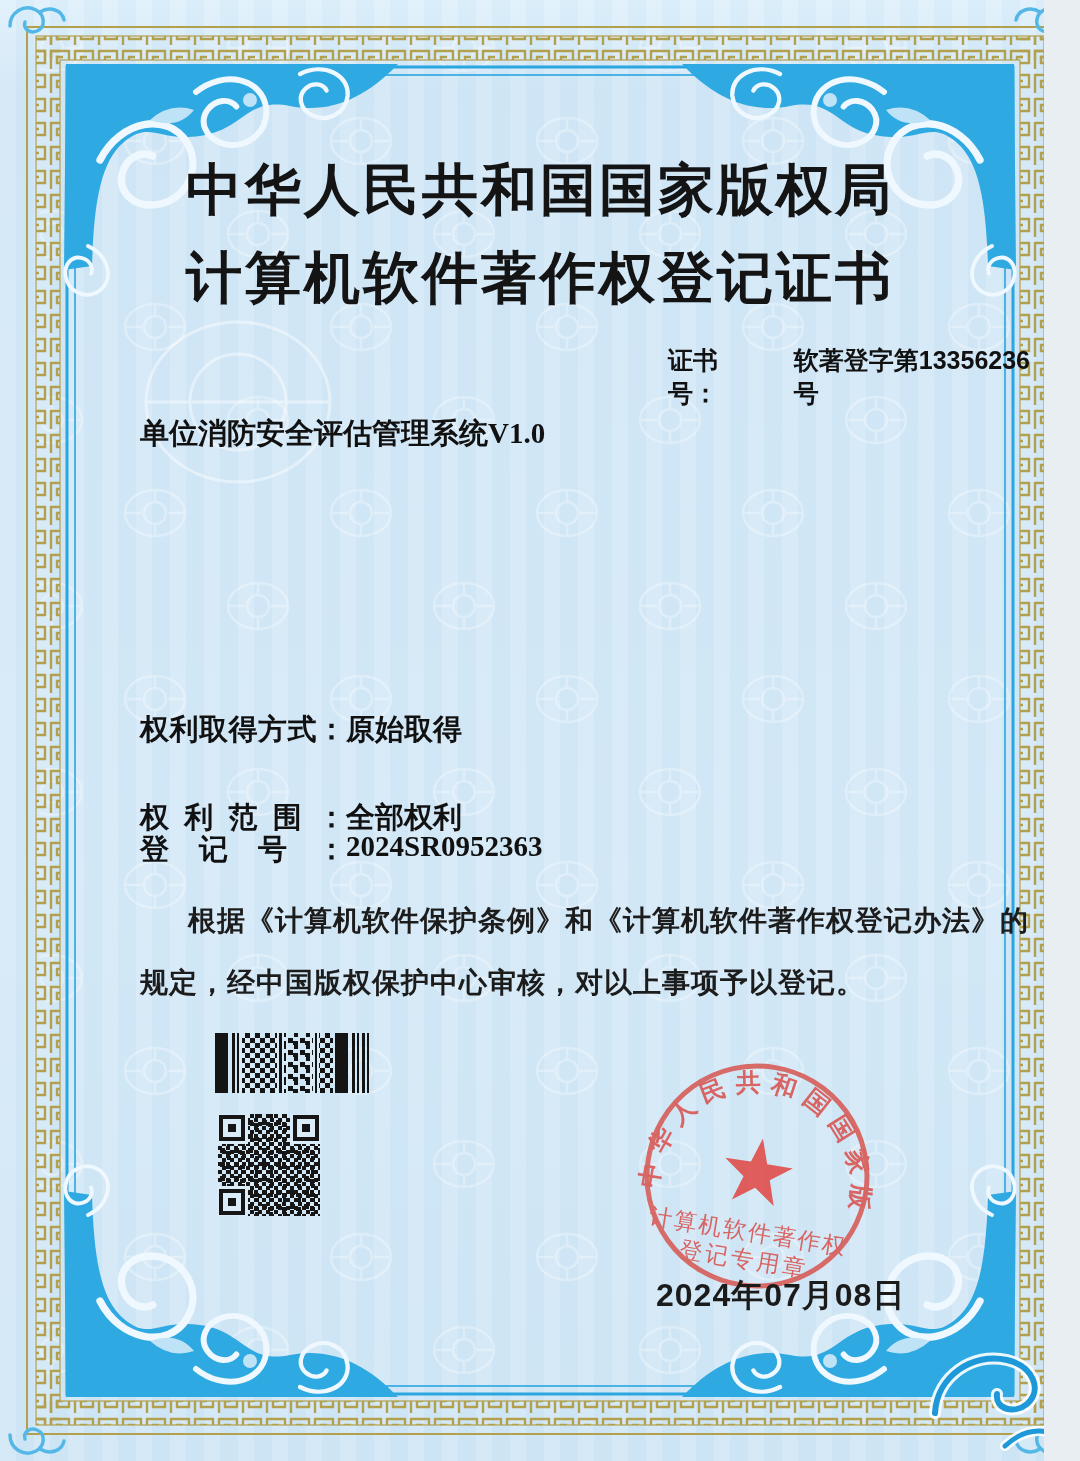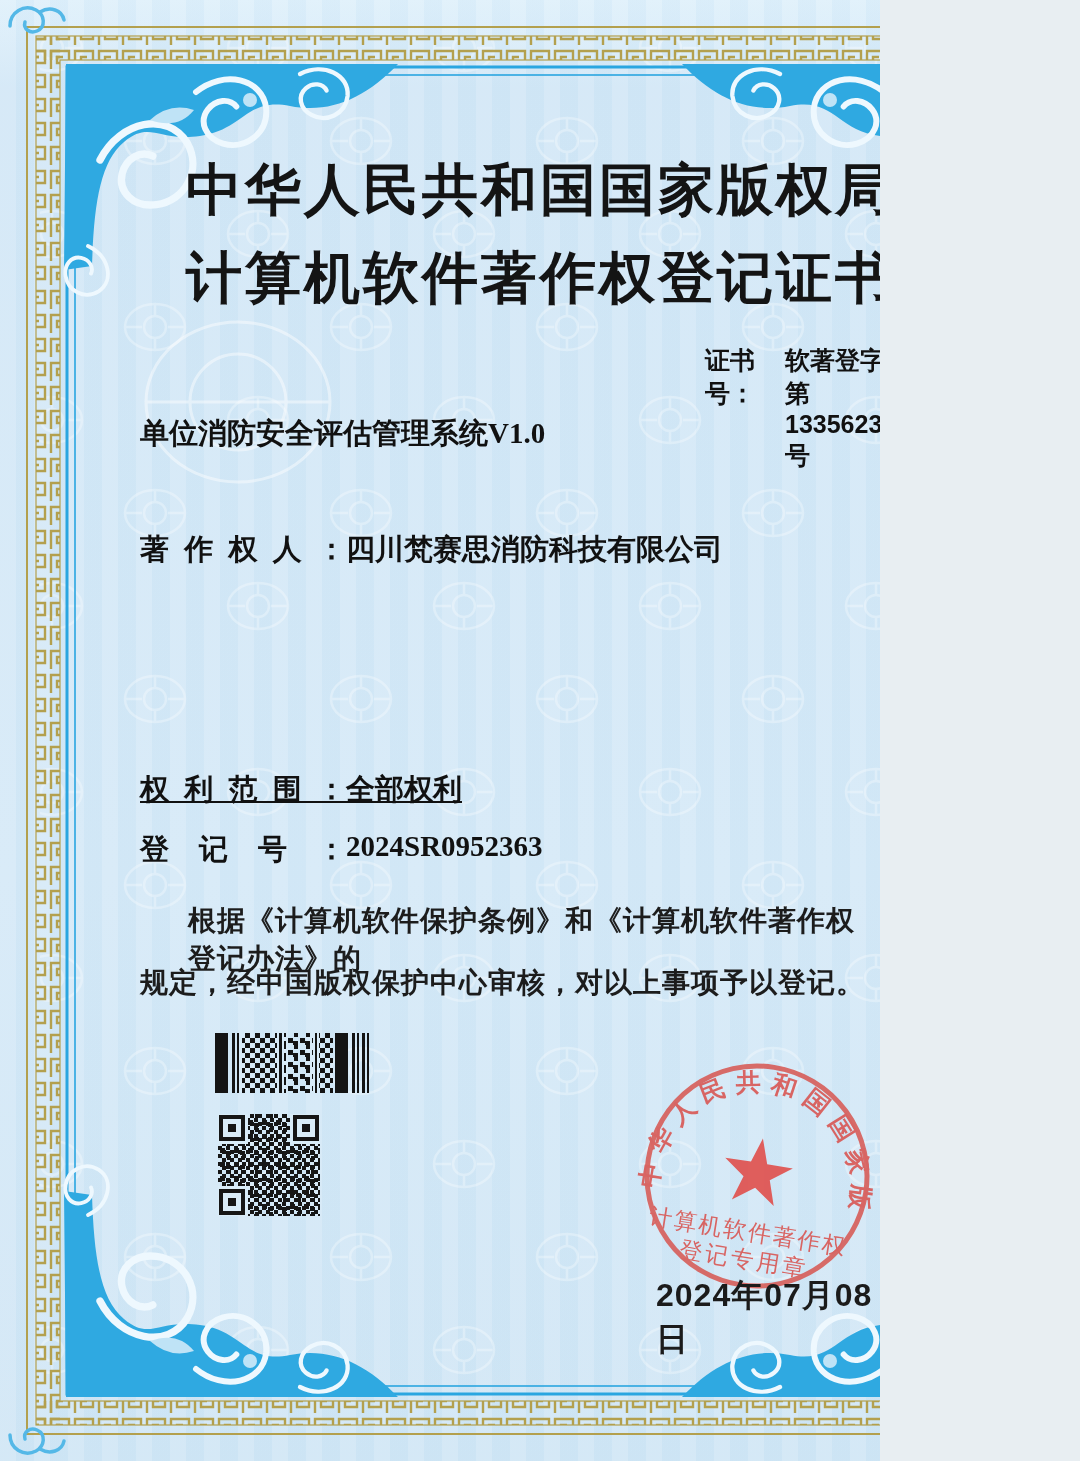--- a/index.html
+++ b/index.html
@@ -1,32 +1,32 @@
 <!DOCTYPE html>
 <html><head>
 <meta charset="utf-8">
 <style>
   html,body{margin:0;padding:0;background:#e8eef2;}
   .page{
-    position:relative;width:880px;height:1461px;overflow:hidden;
+    position:relative;width:1044px;height:1461px;overflow:hidden;
     font-family:"Liberation Sans",sans-serif;color:#1a1a1a;
     background:
       repeating-linear-gradient(90deg, rgba(255,255,255,.10) 0 16px, rgba(176,214,238,.10) 16px 34px),
       linear-gradient(180deg,#dff0fb 0%,#d2e7f6 6%,#d5e9f7 60%,#d0e6f5 100%);
   }
   .deco{position:absolute;left:0;top:0;pointer-events:none;}
   .title{position:absolute;width:1080px;text-align:center;font-weight:bold;
          font-size:56px;letter-spacing:3px;color:#141414;line-height:1.15;}
   .t1{top:158px;} .t2{top:246px;}
   .certno{position:absolute;top:344px;left:668px;font-size:25px;font-weight:bold;
-          display:flex;gap:30px;color:#111;margin-left:37px;}
+          display:flex;gap:30px;color:#111;}
   .frow{position:absolute;left:140px;display:flex;font-size:29px;font-weight:bold;color:#111;}
   .f-label{width:206px;text-align:justify;text-align-last:justify;flex:none;}
   .val-block{display:flex;flex-direction:row;line-height:1.35;}
-  .r1{top:414px;} .r2{top:530px;} .r3{top:710px;} .r4{top:770px;text-decoration:underline;} .r5{top:830px;}
+  .r1{top:414px;} .r2{top:530px;} .r3{top:710px;} .r4{top:798px;} .r5{top:830px;}
   .serifnum{font-family:"Liberation Serif",serif;}
   .stmt{position:absolute;font-size:28px;color:#1c1c1c;letter-spacing:1px;font-weight:bold;}
   .st1{left:188px;top:902px;} .st2{left:140px;top:964px;text-align:center;}
   .date{position:absolute;left:656px;top:1274px;font-size:32px;font-weight:bold;
         color:#1b1b1b;letter-spacing:1px;}
   .barcode{position:absolute;left:215px;top:1033px;}
   .qrcode{position:absolute;left:218px;top:1114px;}
   .seal{position:absolute;left:625px;top:1044px;}
 </style>
 </head>
@@ -114,23 +114,23 @@
     <span>证书号：</span>
     <span>软著登字第13356236号</span>
   </div>
 
   <div class="frow r1">
     <span class="val-block">
       <span>单位消防安全评估管理系统</span>
       <span class="serifnum">V1.0</span>
     </span>
   </div>
-  <div class="frow r2">
-    <span class="f-label">著作权人：</span>
-    <span>四川梵赛思消防科技有限公司</span>
+  <div class="frow r3">
+    <span class="f-label">权利取得方式：</span>
+    <span>原始取得</span>
   </div>
   <div class="frow r4">
     <span class="f-label">权利范围：</span>
     <span>全部权利</span>
   </div>
   <div class="frow r5">
     <span class="f-label">登记号：</span>
     <span class="serifnum">2024SR0952363</span>
   </div>
 

